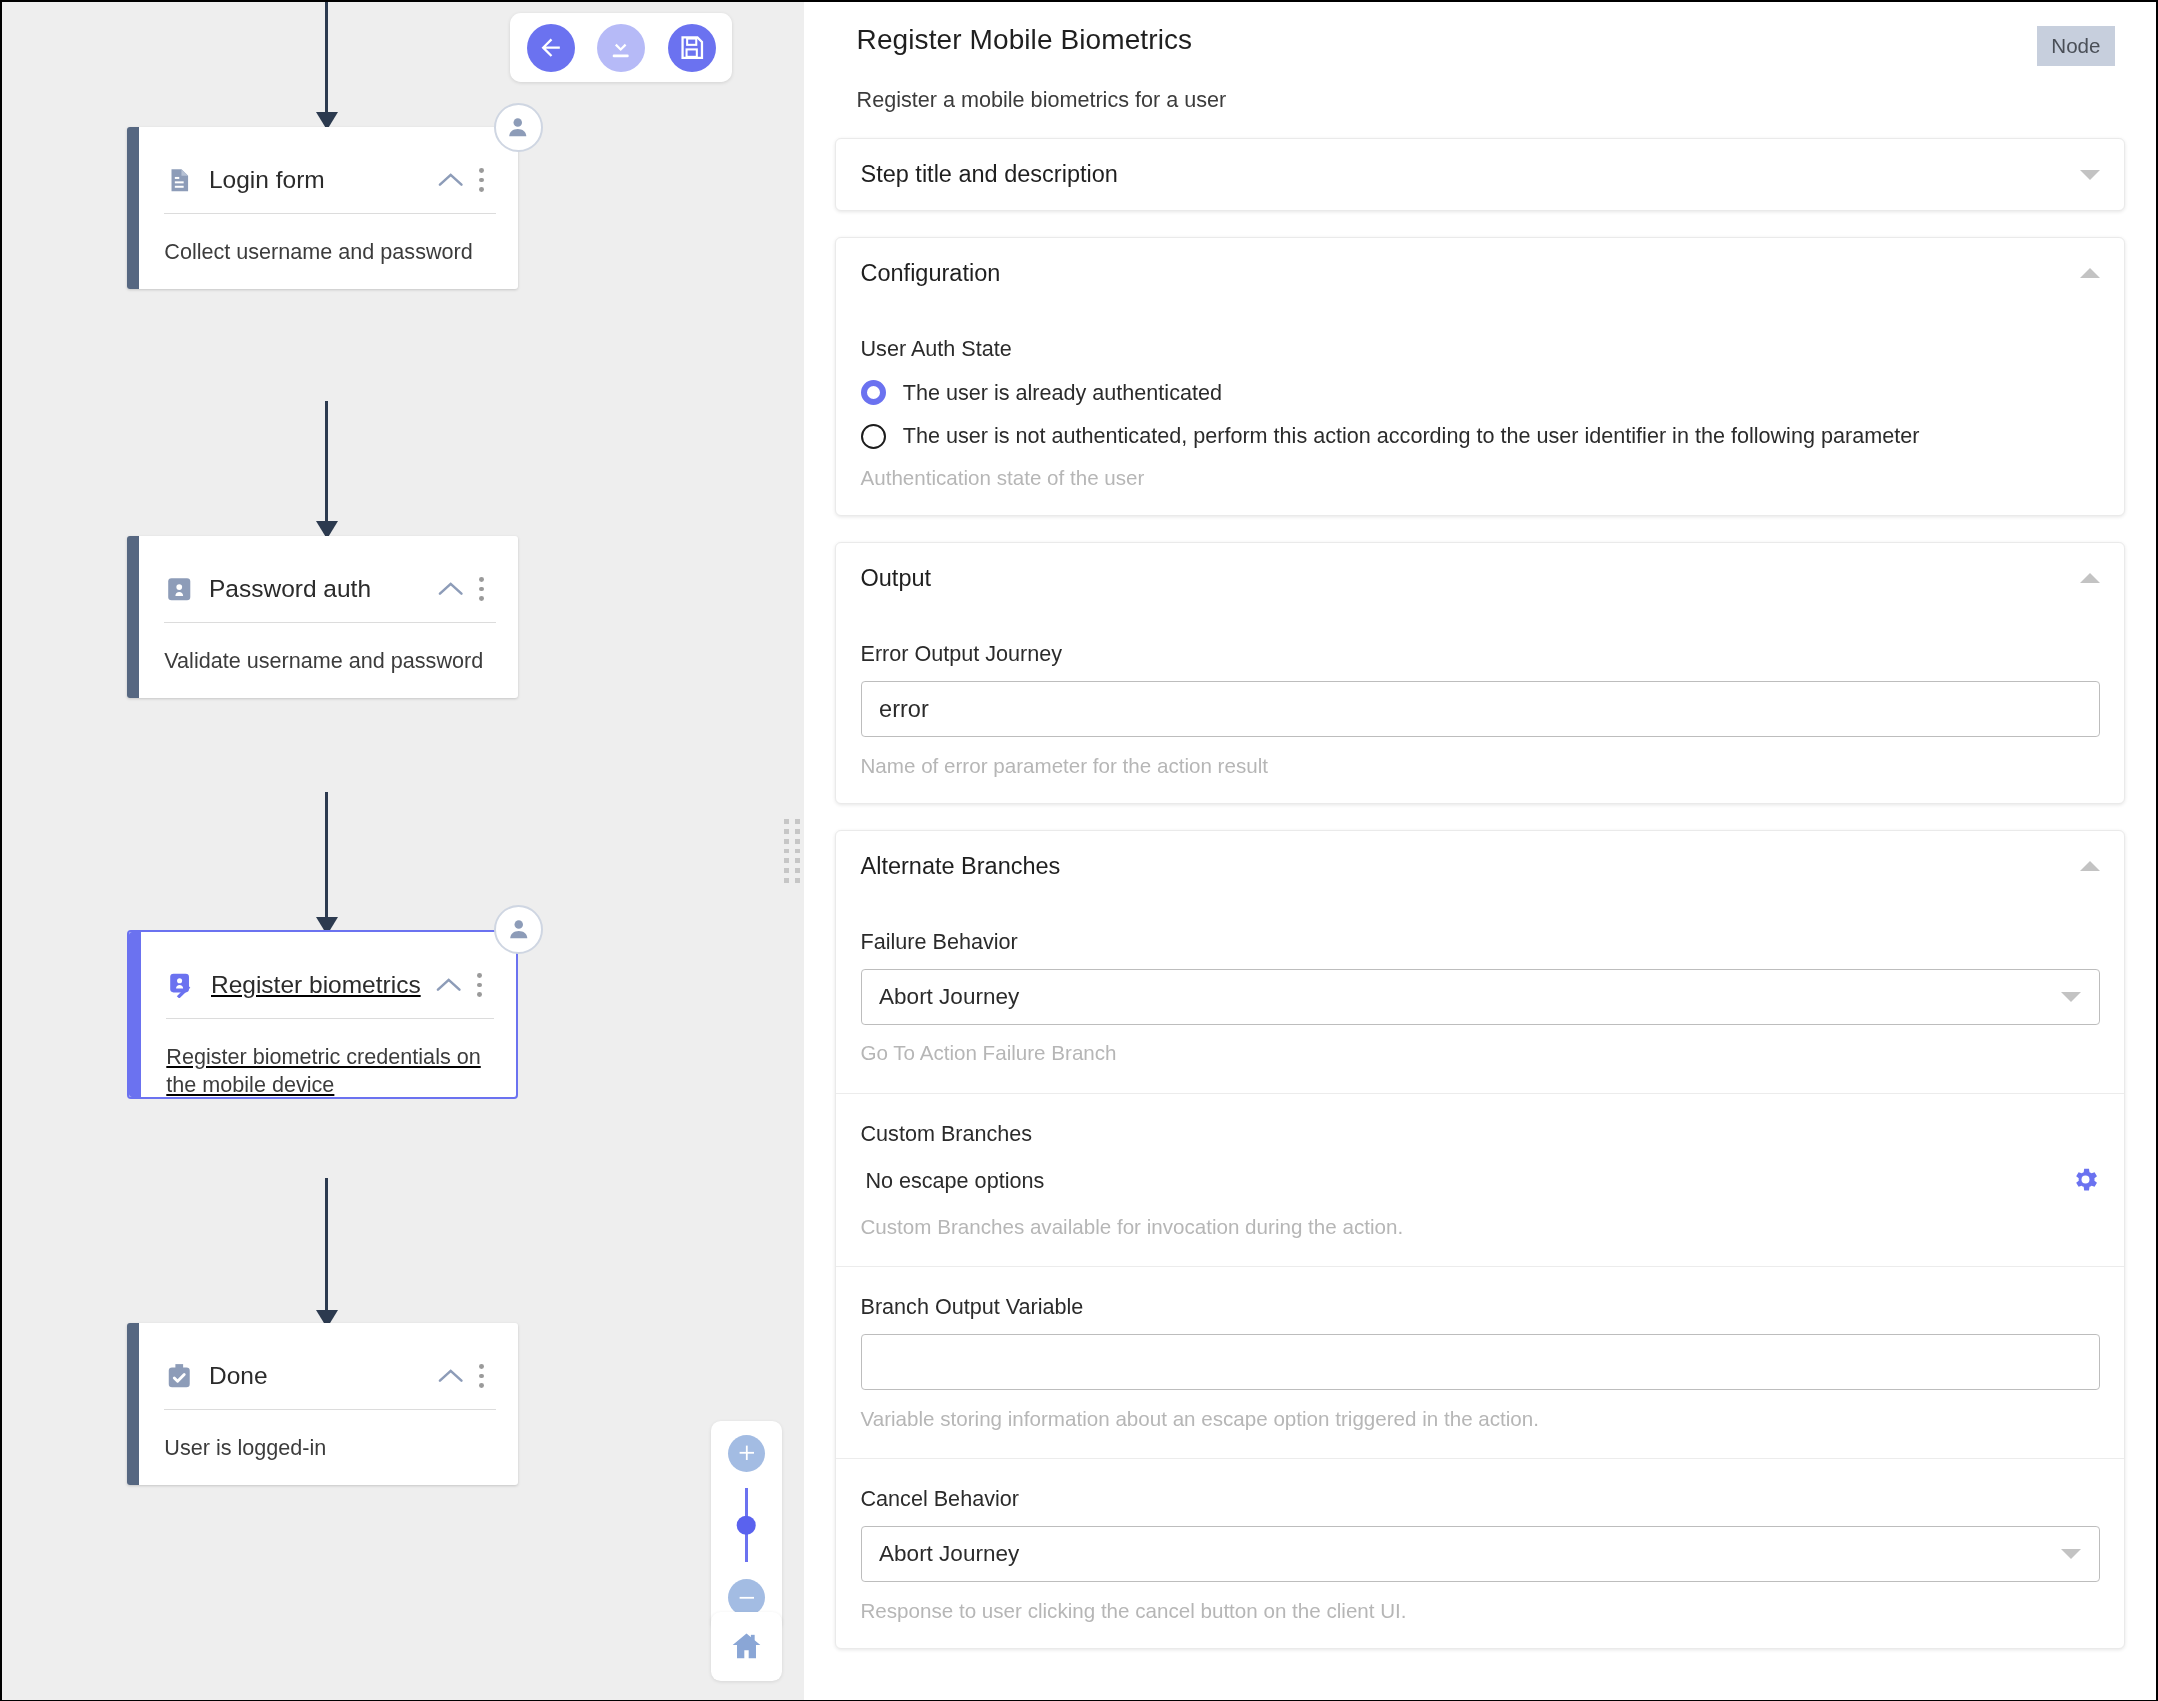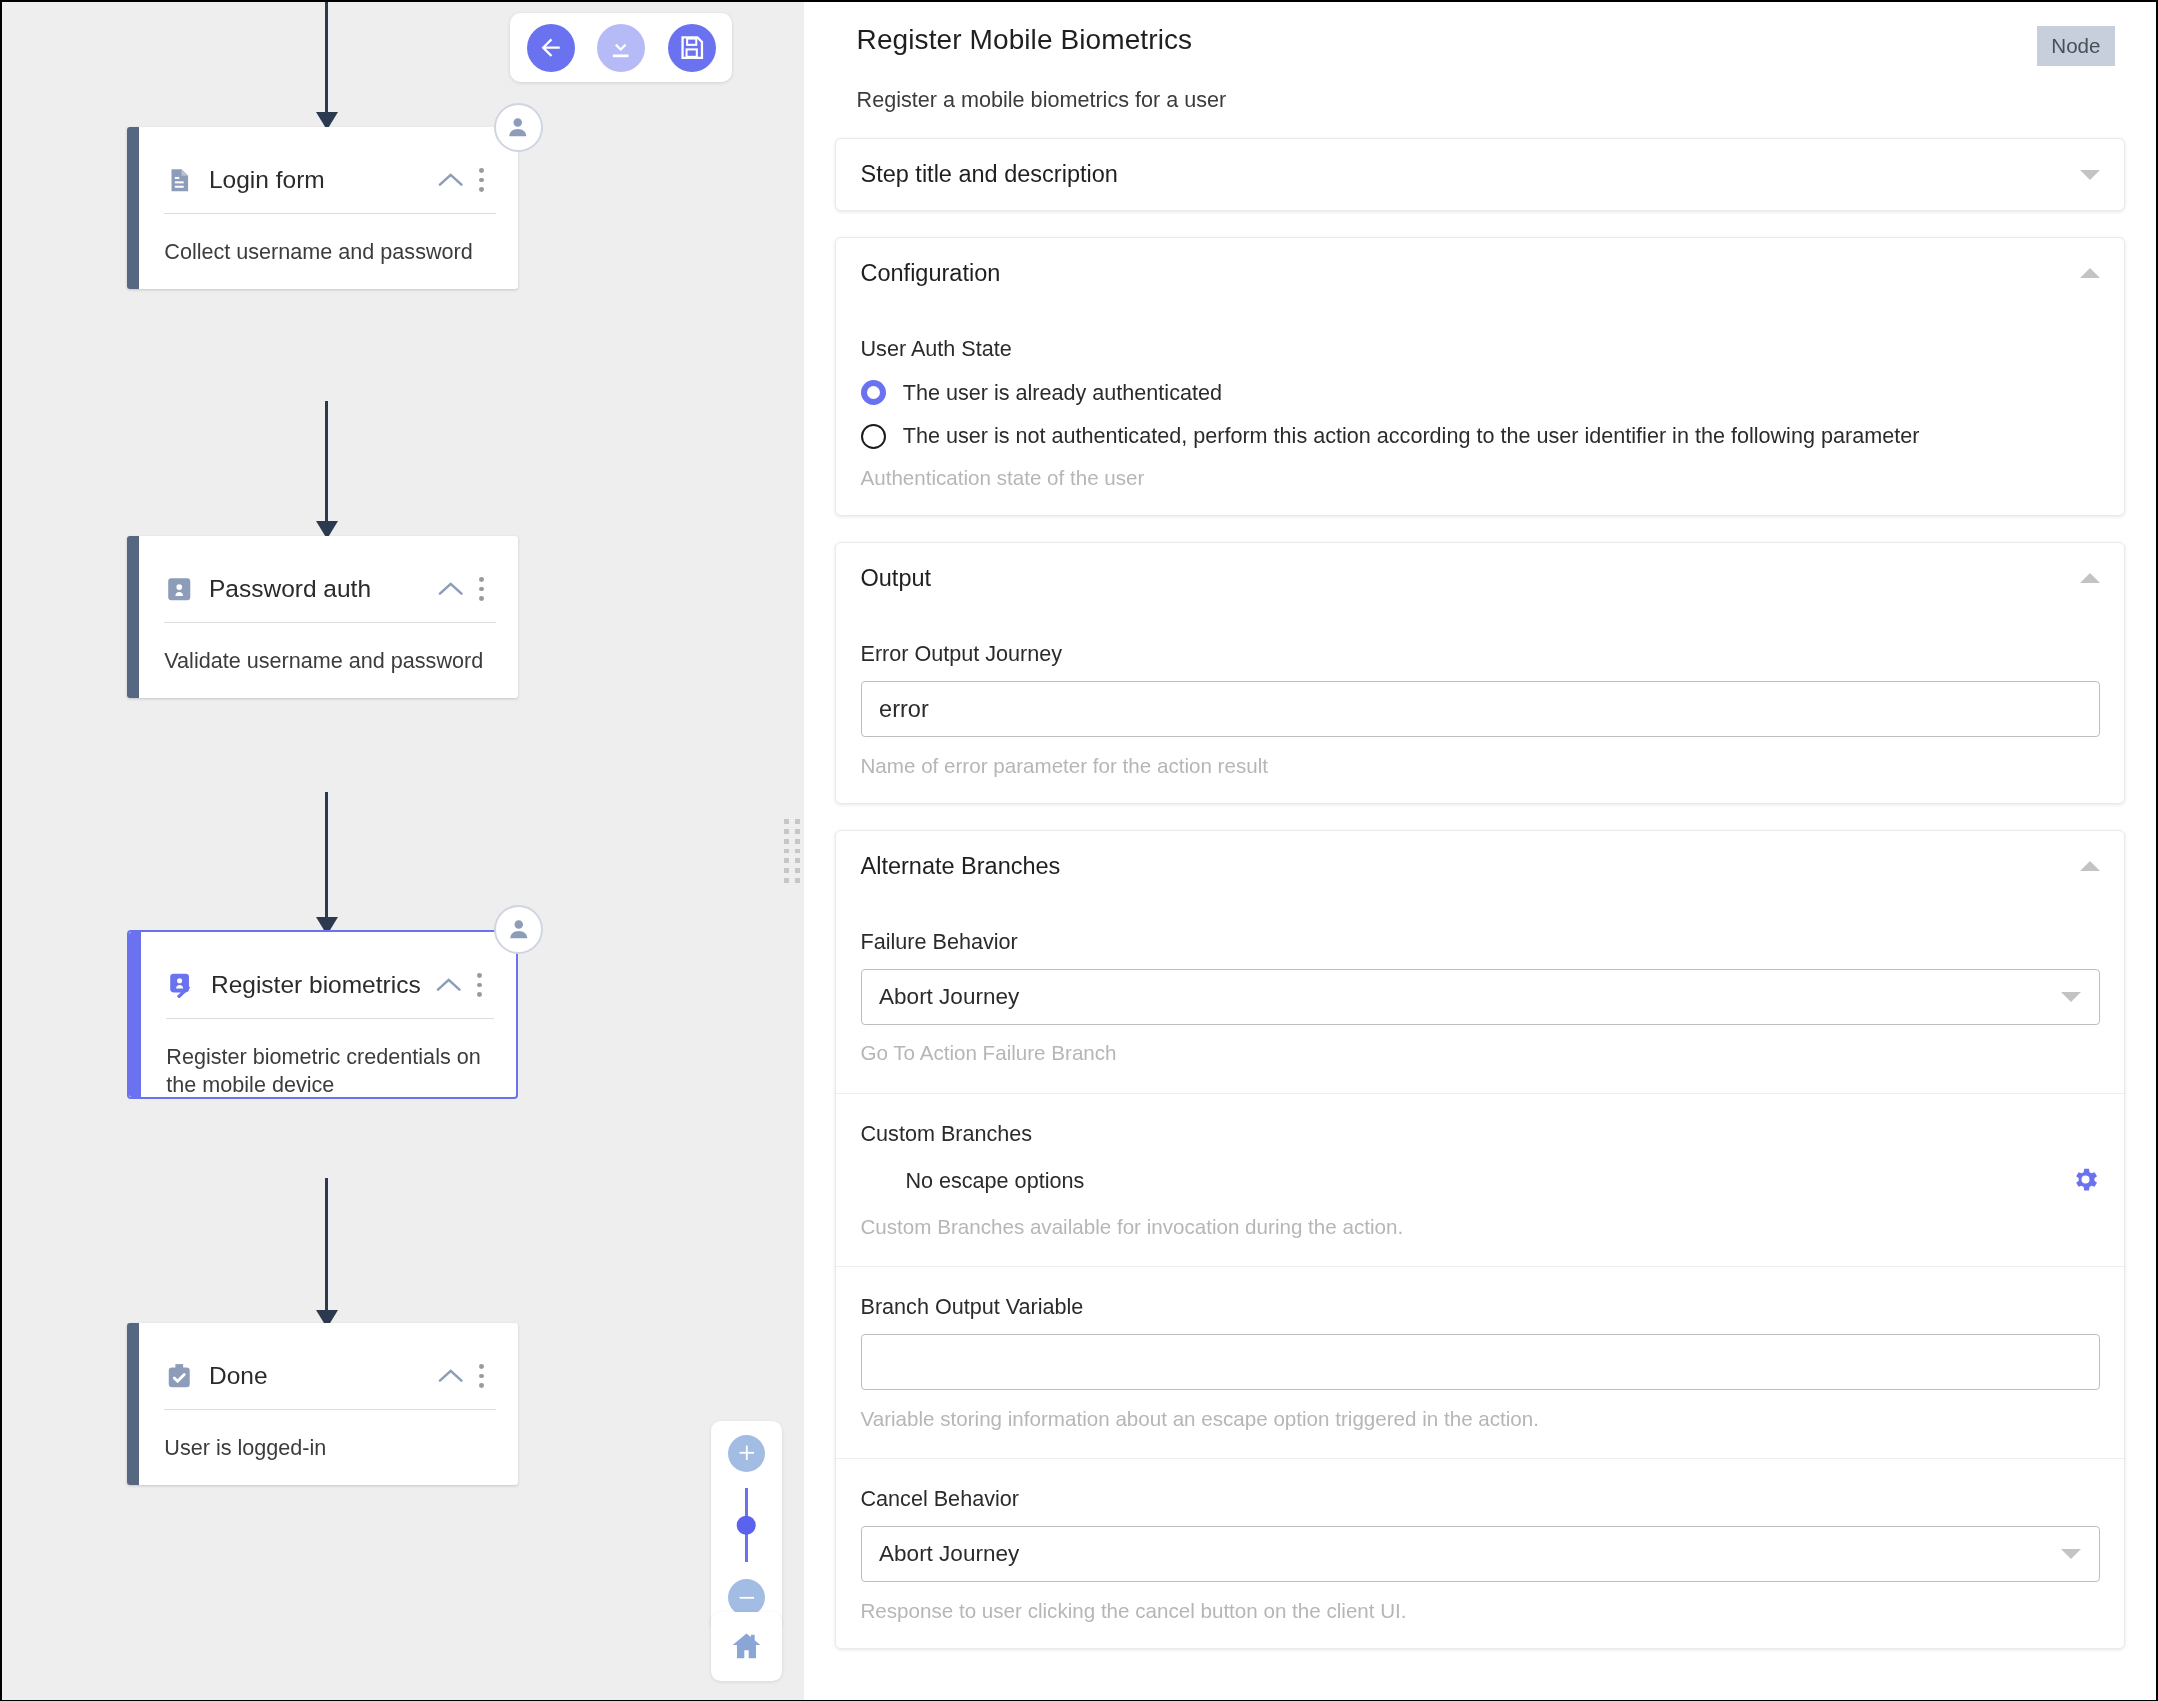--- a/index.html
+++ b/index.html
@@ -56,20 +56,21 @@
   }
   .node-accent {
     flex: 0 0 11.8px;
     background: #566781;
     border-radius: 2.9px 0 0 2.9px;
   }
   .node.selected {
     border: 2.9px solid #6b72f0;
     border-radius: 3.9px;
     box-shadow: none;
+    text-decoration: underline;
   }
   .node.selected .node-accent { background: #6b72f0; flex: 0 0 11.8px; }
   .node-body { flex: 1; padding: 0 21.6px 0 25.5px; min-width: 0; }
   .node-head {
     display: flex;
     align-items: center;
     height: 67px;
     border-bottom: 1px solid #dcdcdc;
     gap: 0;
     margin-top: 20px;
@@ -288,21 +289,21 @@
     color: #2b2b2b;
     background: #ffffff;
     cursor: pointer;
   }
   .divider { height: 1px; background: #ececec; margin: 27.4px -24.5px 0 -24.5px; }
 
   .escape-row {
     display: flex; align-items: center; justify-content: space-between;
     margin-top: 17.6px;
   }
-  .escape-row .txt { font-size: 21.6px; color: #2b2b2b; padding-left: 4.9px; margin-left: 40px; }
+  .escape-row .txt { font-size: 21.6px; color: #2b2b2b; padding-left: 4.9px; }
 </style>
 </head>
 <body>
 
 <div class="app">
 
   <div class="canvas">
 
     <div class="conn" style="top:-2.9px;height:131px;"></div>
     <div class="arrowhead" style="top:110px;"></div>

